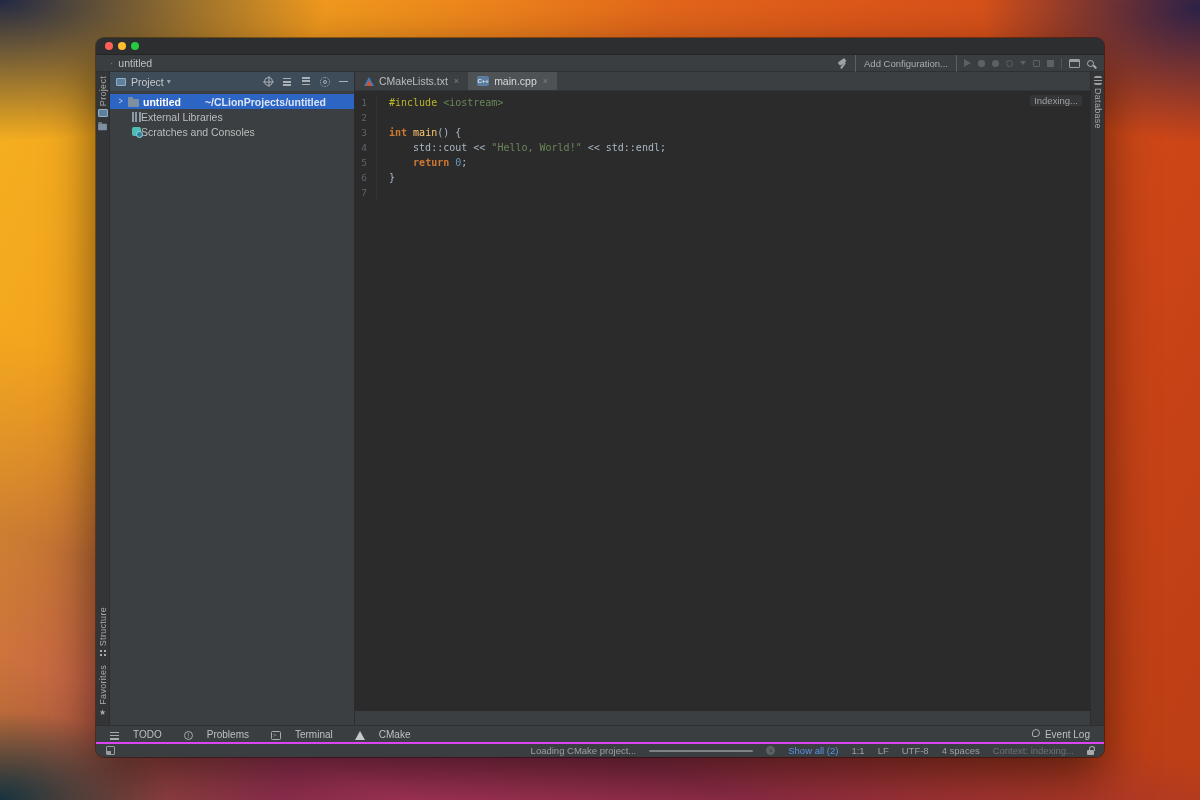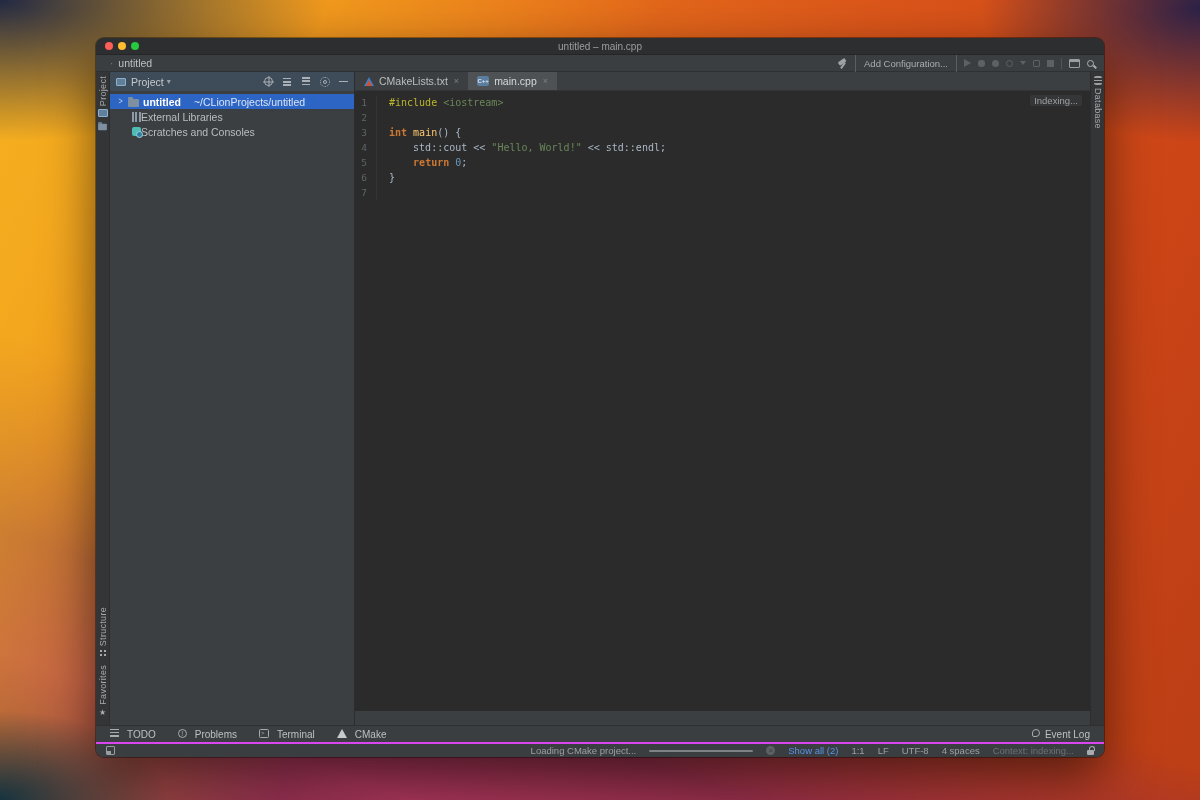--- a/index.html
+++ b/index.html
@@ -43,21 +43,21 @@
   .ppanel{width:245px;flex:none;background:#3c3f41;display:flex;flex-direction:column;border-right:1px solid #2b2d2f}
   .phead{height:19px;background:#3e4b59;display:flex;align-items:center;padding:0 6px;flex:none}
   .phead .ptitle{font-size:10.5px;color:#c6c9cb;margin:0 3px 0 5px}
   .phead .caret{font-size:8px;color:#9aa2aa}
   .phead-right{margin-left:auto;display:flex;align-items:center;gap:9px;color:#a9b0b6}
   .tree{padding-top:3px;font-size:10.5px;color:#bbbdbf}
   .trow{height:15px;display:flex;align-items:center;padding-left:8px;white-space:nowrap}
   .trow.sel{background:#2d65c4;color:#fff}
   .trow .chev{width:10px;color:#c7d2e2;font-size:8px;transform:scale(.9,1.1)}
   .trow .nm{font-weight:bold;margin-left:4px}
-  .trow.sel .pth{color:rgba(255,255,255,.82);font-weight:normal;margin-left:13px}
+  .trow.sel .pth{color:rgba(255,255,255,.82);font-weight:bold;margin-left:24px}
   .trow .lbl{}
   
   .mi{display:inline-block;flex:none}
   .i-proj{width:10px;height:8px;border:1px solid #8fb0c9;background:#5f7f9a;border-radius:1px}
   .i-folder{width:11px;height:8px;background:#7d8fa0;border-radius:1px;position:relative;margin-top:2px}
   .i-folder:before{content:"";position:absolute;top:-2px;left:0;width:5px;height:2px;background:#7d8fa0;border-radius:1px 1px 0 0}
   .i-lib{width:9px;height:10px;background:repeating-linear-gradient(90deg,#8a9aa8 0 2px,transparent 2px 3.5px)}
   .i-scratch{width:9px;height:9px;border-radius:2px;background:#4dbdb5;position:relative}
   .i-scratch:before{content:"";position:absolute;right:-2px;bottom:-2px;width:5px;height:5px;border-radius:50%;background:#2f7f9e;border:1px solid #9fd4e0}
   .i-db{width:8px;height:9px;background:repeating-linear-gradient(#9aa0a4 0 2px,transparent 2px 3.5px);border-radius:2px}
@@ -100,40 +100,39 @@
     font-family:"DejaVu Sans Mono",monospace;font-size:10px}
   .code-area{padding-top:4px}
   .code-line{display:flex;height:15px;line-height:15px;white-space:pre}
   .ln{width:22px;flex:none;text-align:right;padding-right:9px;color:#606366;border-right:1px solid #313335;font-size:9.5px}
   .ct{padding-left:12px}
   .tk-pl{color:#a9b7c6}.tk-dir{color:#bbb529}.tk-str{color:#6a8759}.tk-kw{color:#cc7832;font-weight:bold}.tk-fn{color:#ffc66d;font-weight:normal}.tk-num{color:#6897bb}
   .indexing{position:absolute;top:4px;right:8px;font-family:"Liberation Sans",sans-serif;font-size:9.5px;color:#9da0a3;background:rgba(60,63,65,.55);padding:0 4px;border-radius:2px}
   .edfill{flex:1;background:#3c3f41}
   
   .toolwinbar{height:17px;background:#3b3e40;border-top:1px solid #2e3032;display:flex;align-items:center;flex:none;padding:0 14px;gap:22px;font-size:10px;color:#bdc0c2}
-  .twitem{display:flex;align-items:flex-start;gap:8px}
+  .twitem{display:flex;align-items:flex-end;gap:14px}
   .eventlog{margin-left:auto;display:flex;align-items:flex-start;gap:5px}
   .statusbar{height:15px;background:#3b3e40;border-top:2px solid #d946ef;display:flex;align-items:center;flex:none;padding:0 10px;font-size:9.5px;color:#9da0a3;gap:14px}
   .sb-right{margin-left:auto;display:flex;align-items:center;gap:13px}
   .progress{width:104px;height:2px;border-radius:1px;background:#7f8284}
   .linkblue{color:#5692e8}
   .ctx{color:#6e7173}
 </style>
 </head>
 <body>
 
 <div class="window">
 
   <div class="titlebar">
     <div class="lights">
       <span class="light" style="background:#ff5f57"></span>
       <span class="light" style="background:#febc2e"></span>
       <span class="light" style="background:#28c840"></span>
     </div>
-    <div class="title">untitled – main.cpp</div>
   </div>
 
   <div class="toolbar">
     <span class="crumb-dot">·</span>
     <span class="crumb">untitled</span>
     <div class="tb-right">
       <span class="mi i-hammer"></span>
       <button class="addcfg">Add Configuration...</button>
       <span class="mi i-play"></span>
       <span class="tb-ico dim">

